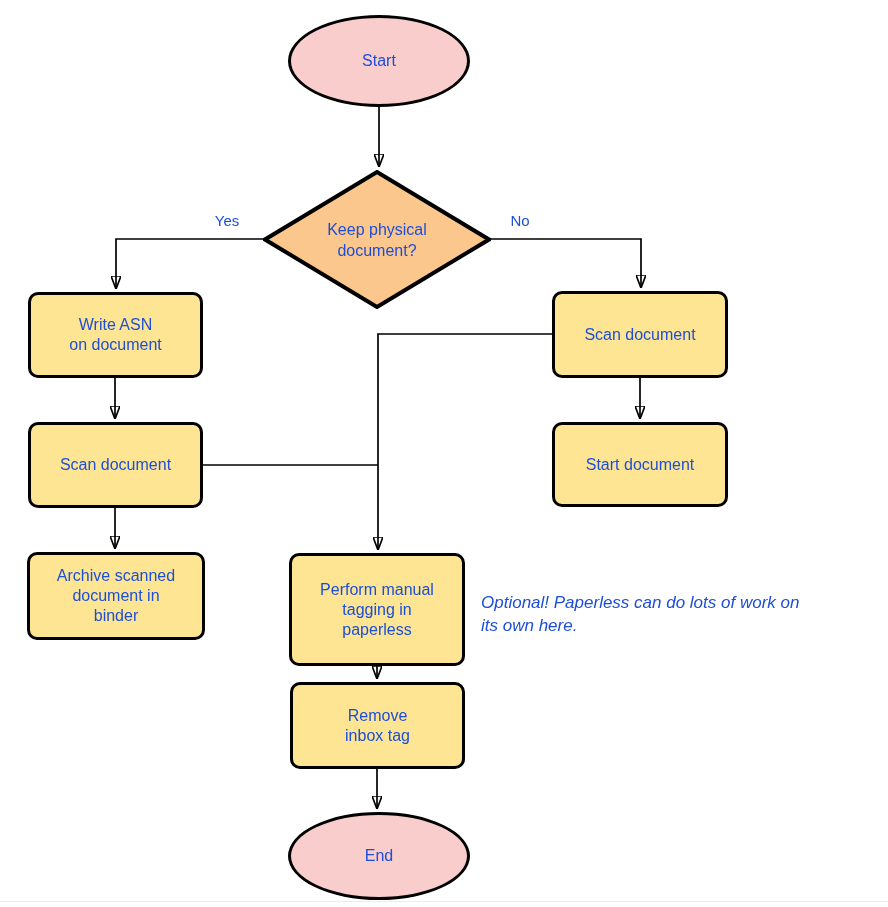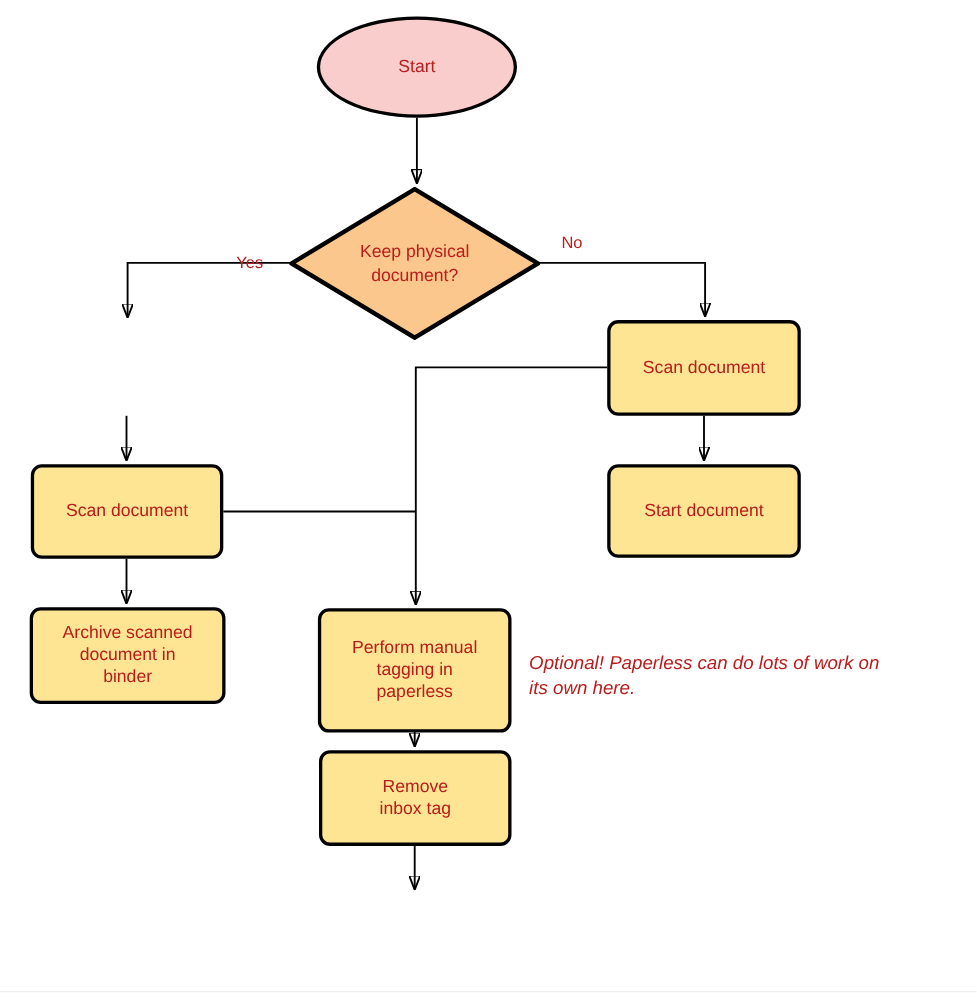--- a/index.html
+++ b/index.html
@@ -1,21 +1,21 @@
 <!DOCTYPE html>
 <html style="--terminal-fill: #f8cdcc; --decision-fill: #fbc78d; --process-fill: #fde594; --stroke: #000000; --background: #ffffff; --divider-color: #ededed;"><head>
 <meta charset="utf-8">
 <style>
   html,body{margin:0;padding:0;background:#ffffff;}
   .canvas{
     position:relative;
     width:888px;height:907px;
     background:var(--background,#fff);
     font-family:"Liberation Sans", sans-serif;
-    color:#b91c1c;
+    color:#1d4ed8;
     overflow:hidden;
   }
   .edges{position:absolute;left:0;top:0;width:888px;height:907px;}
   .edges path{fill:none;stroke:var(--stroke,#000);stroke-width:1.7px;}
   .node{
     position:absolute;
     display:flex;align-items:center;justify-content:center;
     text-align:center;
     font-size:16px;line-height:20px;
     white-space:pre-line;
@@ -82,40 +82,43 @@
   <div class="node terminal" style="left:288px;top:15px;width:182px;height:92px;">Start</div>
 
   <div class="diamond-wrap" style="left:263px;top:170px;width:228px;height:139px;">
     <svg width="228" height="139" viewBox="0 0 228 139">
       <polygon points="114,2 226,69.5 114,137 2,69.5" style="fill:var(--decision-fill,#fbc78d);stroke:var(--stroke,#000);stroke-width:4;"></polygon>
     </svg>
     <div class="diamond-label">Keep physical
 document?</div>
   </div>
 
+  <div class="node process" style="left:28px;top:292px;width:175px;height:86px;">Write ASN
+on document</div>
 
   <div class="node process" style="left:28px;top:422px;width:175px;height:86px;">Scan document</div>
 
   <div class="node process" style="left:27px;top:552px;width:178px;height:88px;">Archive scanned
 document in
 binder</div>
 
   <div class="node process" style="left:552px;top:291px;width:176px;height:87px;">Scan document</div>
 
   <div class="node process" style="left:552px;top:422px;width:176px;height:85px;">Start document</div>
 
   <div class="node process" style="left:289px;top:553px;width:176px;height:113px;">Perform manual
 tagging in
 paperless</div>
 
   <div class="node process" style="left:290px;top:682px;width:175px;height:87px;">Remove
 inbox tag</div>
 
+  <div class="node terminal" style="left:288px;top:812px;width:182px;height:88px;">End</div>
 
-  <div class="edge-label" style="left:202px;top:212px;width:50px;margin-top:19px;">Yes</div>
+  <div class="edge-label" style="left:202px;top:212px;width:50px;">Yes</div>
 
   <div class="edge-label" style="left:495px;top:212px;width:50px;">No</div>
 
   <div class="note" style="left:481px;top:591px;width:410px;">Optional! Paperless can do lots of work on
 its own here.</div>
 
   <div class="divider"></div>
 
 </div>
 

